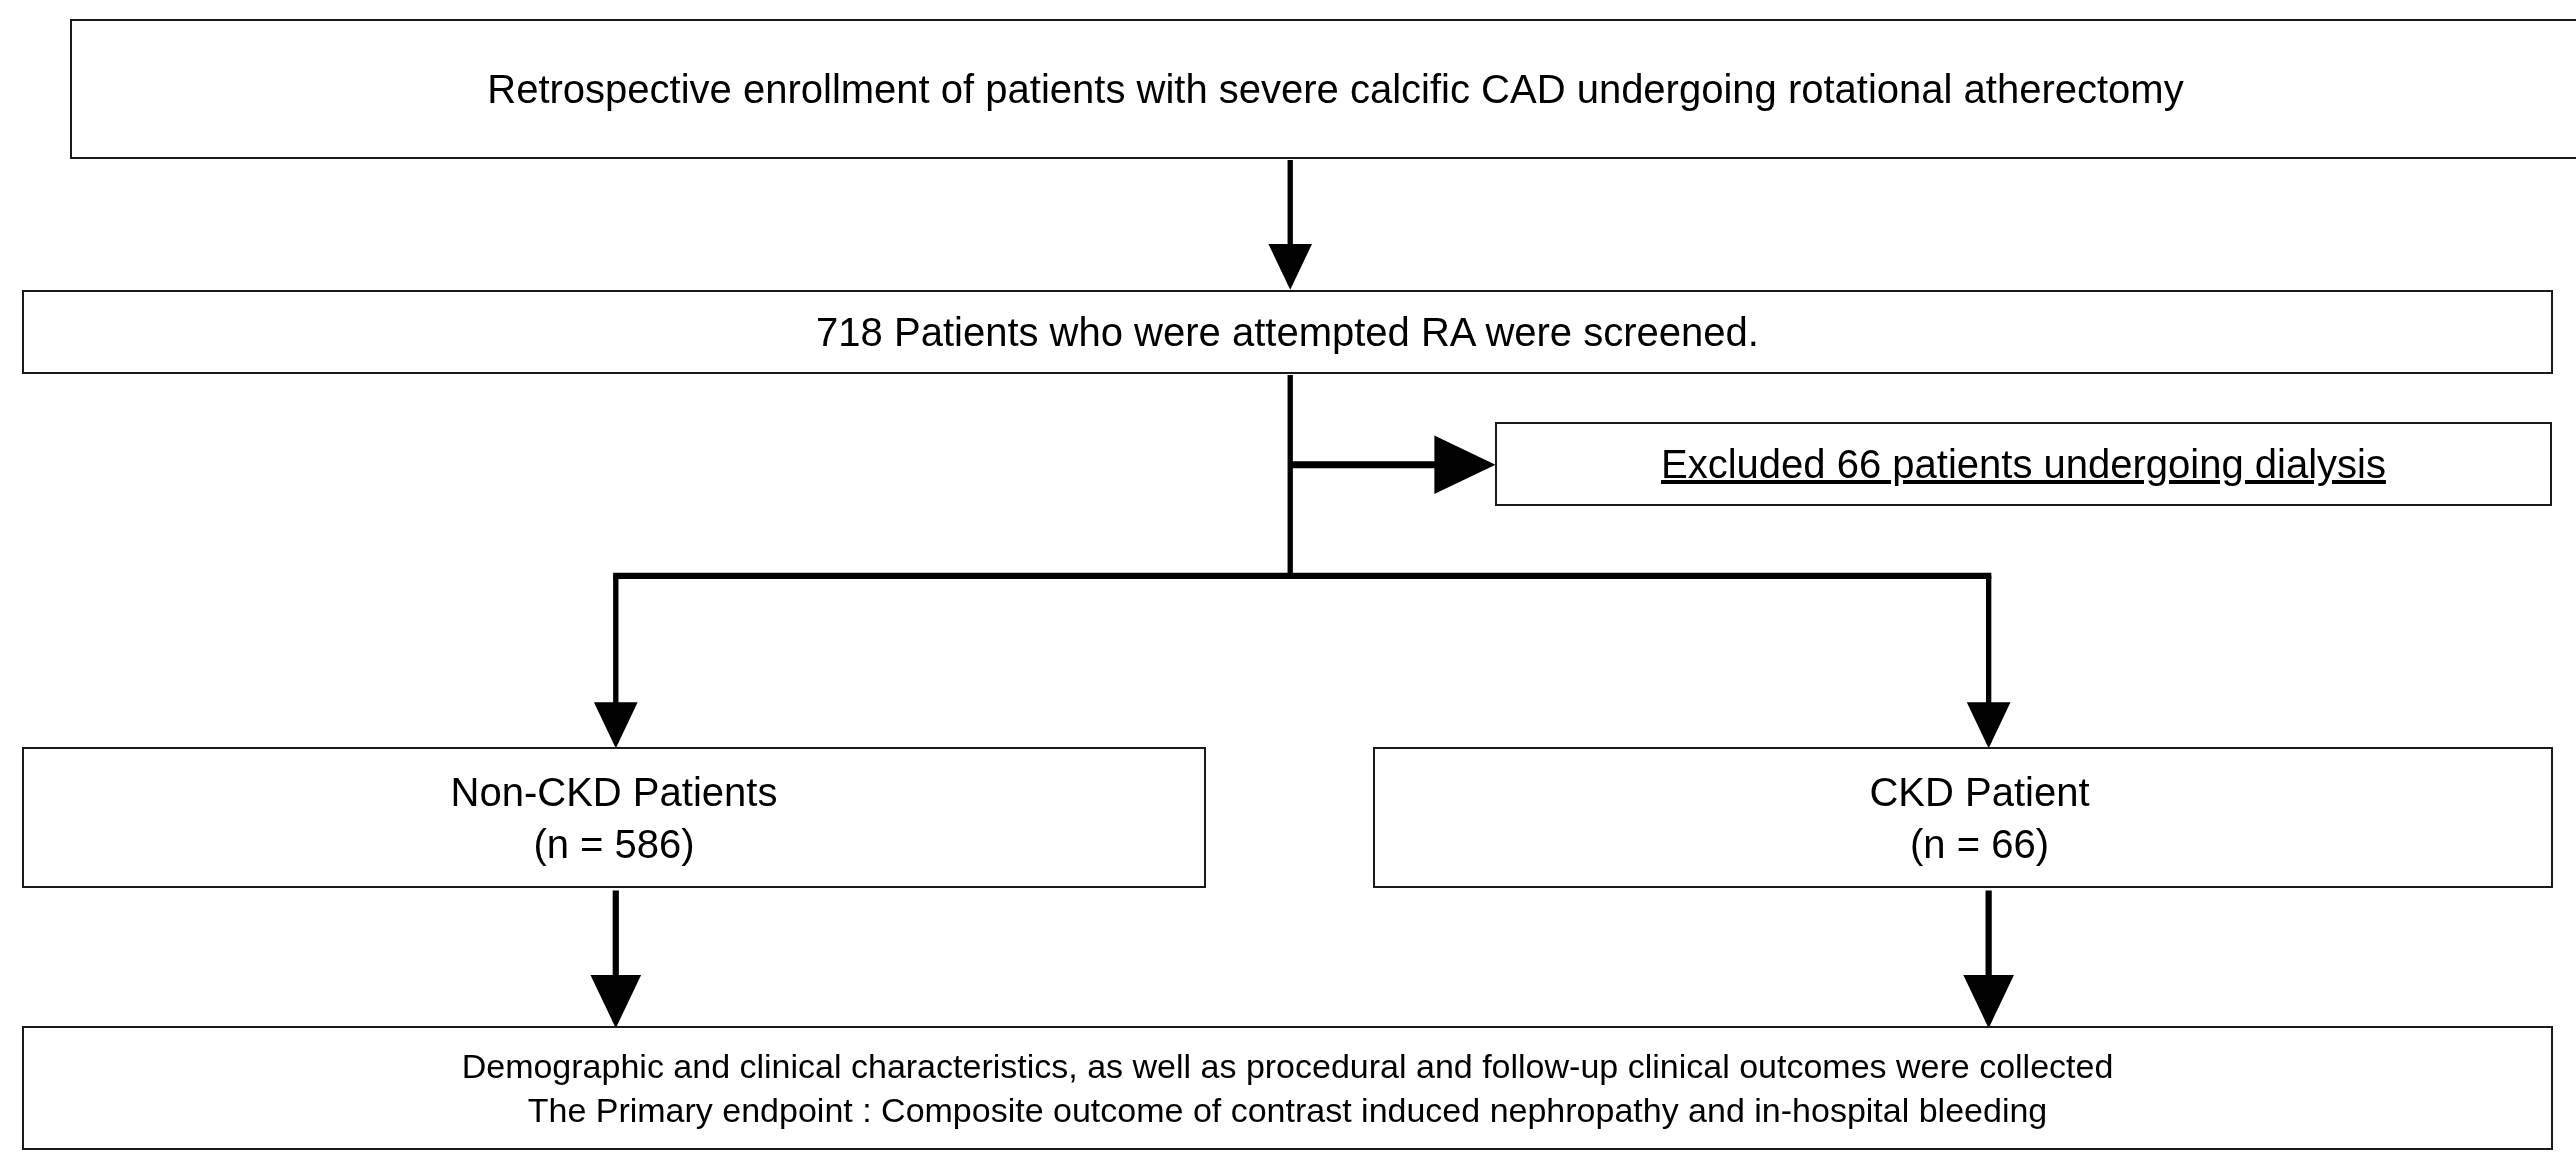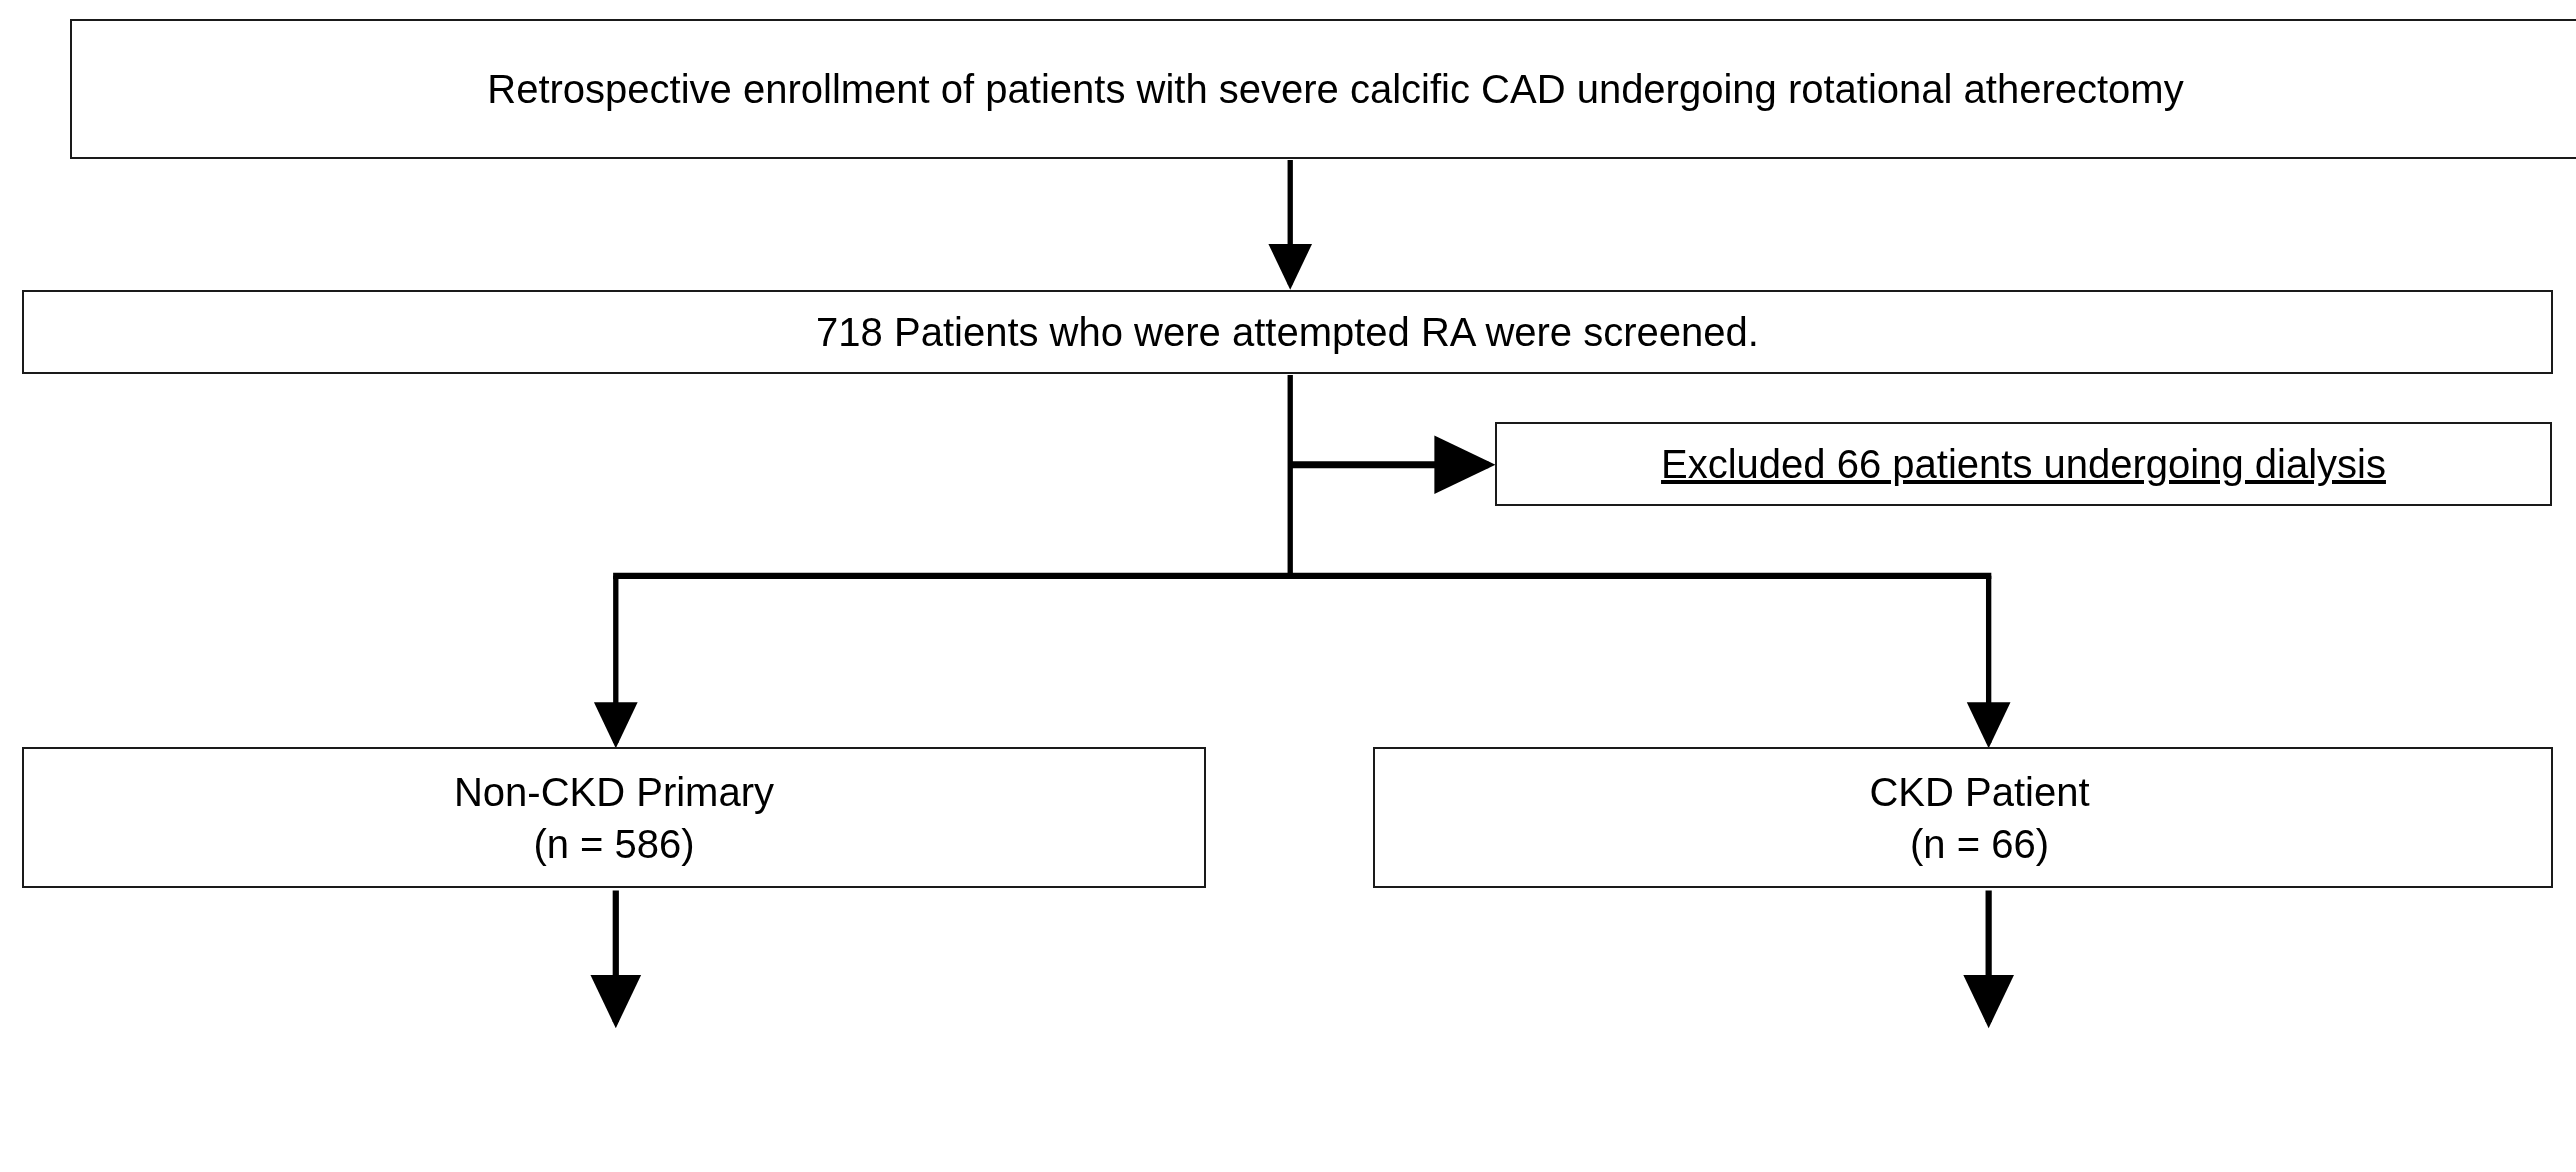--- a/index.html
+++ b/index.html
@@ -118,24 +118,28 @@
 
   <div class="flow-box" id="box-screened">
     <span class="line"><span class="bold">718 Patients</span><span> who were attempted RA were screened.</span></span>
   </div>
 
   <div class="flow-box" id="box-excluded">
     <span class="line">Excluded 66 patients undergoing dialysis</span>
   </div>
 
   <div class="flow-box" id="box-nonckd">
-    <span class="line">Non-CKD Primary</span>
+    <span class="line">Non-CKD Patients</span>
     <span class="line">(n = 586)</span>
   </div>
 
   <div class="flow-box" id="box-ckd">
     <span class="line">CKD Patient</span>
     <span class="line">(n = 66)</span>
   </div>
 
+  <div class="flow-box" id="box-outcomes">
+    <span class="line">Demographic and clinical characteristics, as well as procedural and follow-up clinical outcomes were collected</span>
+    <span class="line">The Primary endpoint : Composite outcome of contrast induced nephropathy and in-hospital bleeding</span>
+  </div>
 
 </div>
 
 
 </body></html>

